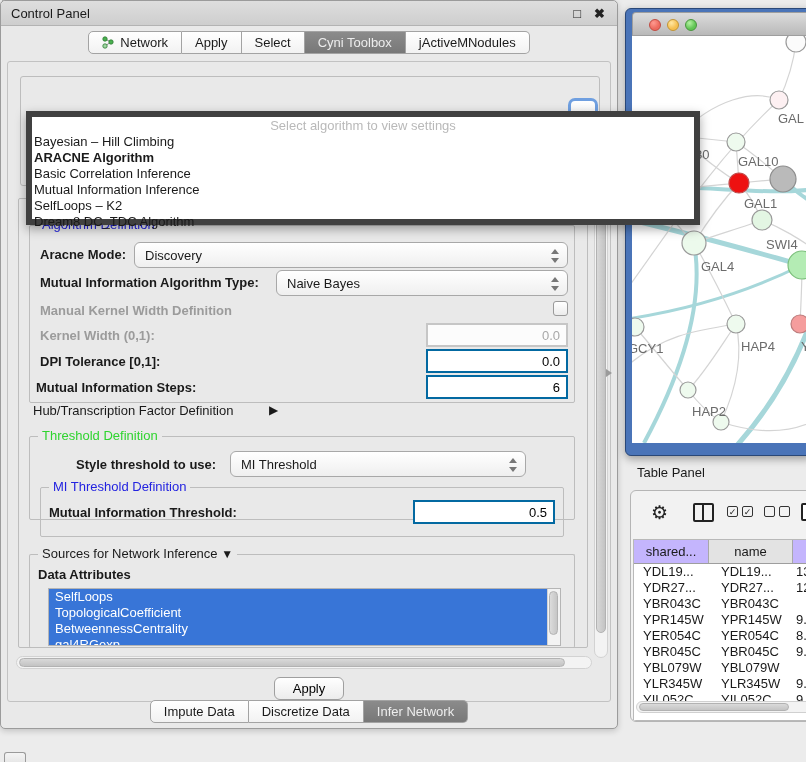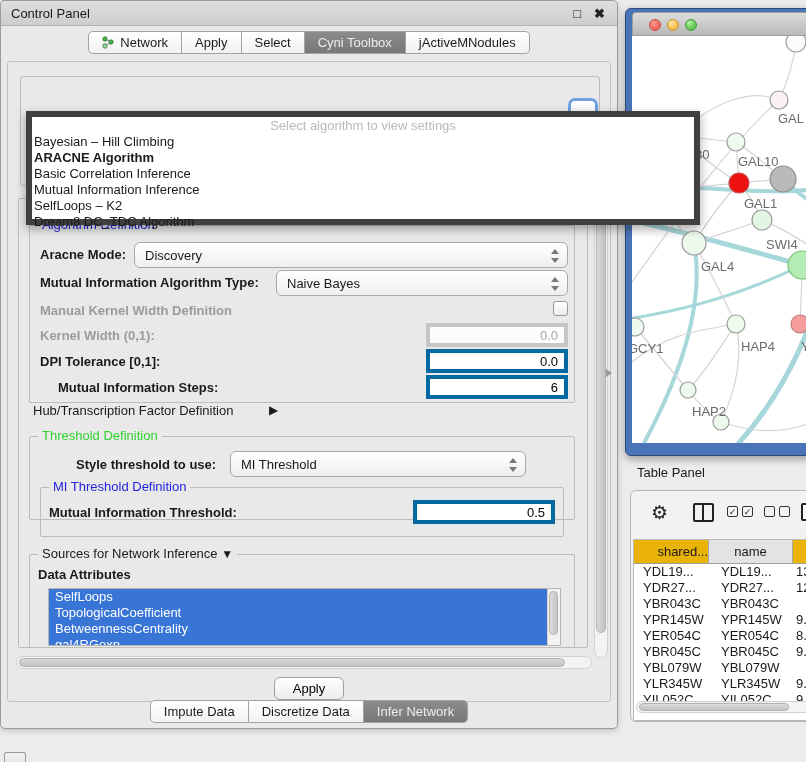--- a/index.html
+++ b/index.html
@@ -60,21 +60,21 @@
   .lbl { position:absolute; white-space:nowrap; }
   .lbl.b { font-weight:bold; }
   .lbl.dis { color:#9b9b9b; font-weight:bold; }
 
   .combo { position:absolute; height:26px; border:1px solid #a8a8a8; border-radius:6px;
     background:linear-gradient(#ffffff,#efefef); display:flex; align-items:center; padding:0 22px 0 10px; }
   .combo .stepper { position:absolute; right:7px; top:5px; width:10px; height:16px; }
   .stepper::before { content:""; position:absolute; left:1px; top:1px; border:4px solid transparent; border-bottom:5px solid #777; border-top:none; }
   .stepper::after { content:""; position:absolute; left:1px; bottom:1px; border:4px solid transparent; border-top:5px solid #777; border-bottom:none; }
 
-  .tfield { position:absolute; height:24px; border:4px solid #0369a1; background:#fff; font-family:"Liberation Sans",sans-serif;
+  .tfield { position:absolute; height:24px; border:2px solid #0369a1; background:#fff; font-family:"Liberation Sans",sans-serif;
     font-size:13px; text-align:right; padding:0 6px; width:142px; }
   .tfield.dis { color:#a8a8a8; border-color:#c6c6c6; background:#fcfcfc; }
 
   .checkbox { position:absolute; width:15px; height:15px; border:1px solid #9a9a9a; border-radius:3px;
     background:linear-gradient(#fff,#ececec); }
 
   .attr-list { position:absolute; background:#fff; border:1px solid #b5b5b5; overflow:hidden; }
   .attr-list .li { height:16px; line-height:16px; background:#3875d7; color:#fff; padding-left:6px; white-space:nowrap; }
   .list-vscroll { position:absolute; right:0; top:0; width:13px; height:100%; background:#f3f3f3; border-left:1px solid #d2d2d2; }
   .list-vscroll .thumb { position:absolute; left:1px; top:2px; width:9px; height:44px; border-radius:5px;
@@ -111,21 +111,21 @@
   .colicon::after { content:""; position:absolute; left:7px; top:0; width:2px; height:15px; background:#222; }
   .ckpair { display:flex; gap:4px; }
   .ck { width:11px; height:11px; border:1.5px solid #333; border-radius:2px; font-size:9px; line-height:10px; text-align:center; color:#222; }
   .ckpair.checked { left:96px; top:15px; }
   .ckpair.unchecked { left:133px; top:15px; }
   .docicon { left:170px; width:16px; height:18px; border:2px solid #222; border-radius:2px; background:#fff; }
 
   .tp-table { position:absolute; left:2px; right:0; top:48px; bottom:0; background:#fff; border:1px solid #b9b9b9; overflow:hidden; }
   .th-row { display:flex; height:24px; border-bottom:1px solid #9e9e9e; }
   .th { border-right:1px solid #a8a8a8; line-height:23px; text-align:center; overflow:hidden; white-space:nowrap; }
-  .th.sel { background:#eab308;text-align:right; }
+  .th.sel { background:#c4b5fd; }
   .th.plain { background:#e3e3e3; }
   .th.c1 { width:75px; } .th.c2 { width:84px; } .th.c3 { flex:1; }
   .tr { display:flex; height:16px; line-height:16px; }
   .td { overflow:hidden; white-space:nowrap; }
   .td.c1 { width:75px; padding-left:9px; } .td.c2 { width:84px; padding-left:12px; } .td.c3 { flex:1; padding-left:3px; }
   .tp-hscroll { position:absolute; left:2px; bottom:7px; width:178px; height:12px; background:#f3f3f3;
     border:1px solid #d0d0d0; border-radius:6px; }
   .tp-hscroll .thumb { position:absolute; left:2px; top:1px; width:150px; height:8px; border-radius:4px;
     background:linear-gradient(#dadada,#c4c4c4); border:1px solid #b2b2b2; }
 
@@ -213,21 +213,21 @@
 
             <span class="lbl dis" style="left:10px;top:77px;">Manual Kernel Width Definition</span>
             <span class="checkbox" style="left:523px;top:75px;"></span>
 
             <span class="lbl dis" style="left:10px;top:102px;">Kernel Width (0,1):</span>
             <input class="tfield dis" style="left: 396px; top: 97px;" readonly="" value="0.0">
 
             <span class="lbl b" style="left:10px;top:128px;">DPI Tolerance [0,1]:</span>
             <input class="tfield" style="left: 396px; top: 123px;" value="0.0">
 
-            <span class="lbl b" style="left:28px;top:154px;">Mutual Information Steps:</span>
+            <span class="lbl b" style="left:6px;top:154px;">Mutual Information Steps:</span>
             <input class="tfield" style="left: 396px; top: 149px;" value="6">
           </div>
 
           <span class="lbl" style="left:14px;top:204px;">Hub/Transcription Factor Definition</span>
           <span class="lbl arrow-glyph" style="left:250px;top:204px;">▶</span>
 
           <div class="groupbox" style="left:10px;top:237px;width:546px;height:84px;">
             <span class="gtitle green">Threshold Definition</span>
 
             <span class="lbl b" style="left:46px;top:20px;">Style threshold to use:</span>

